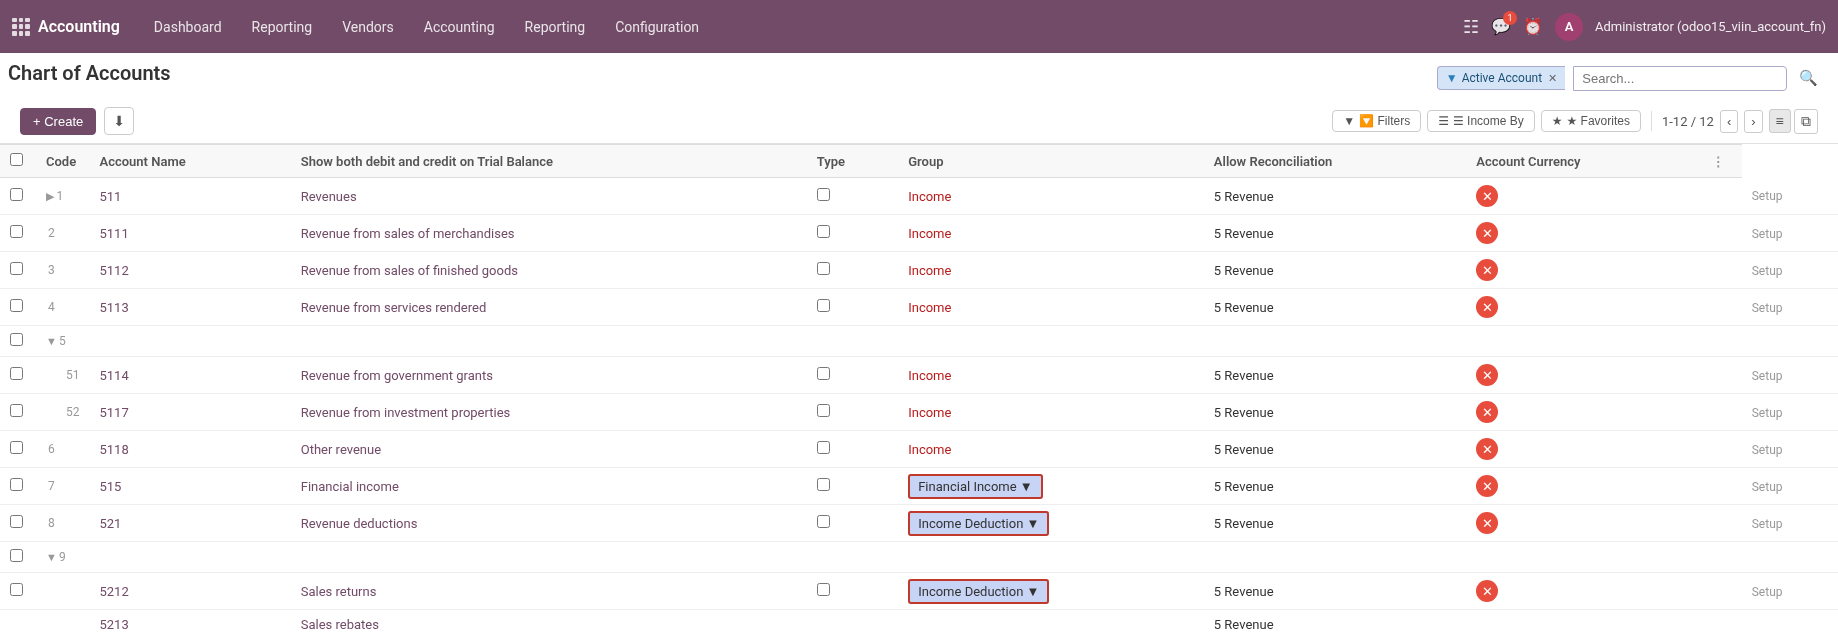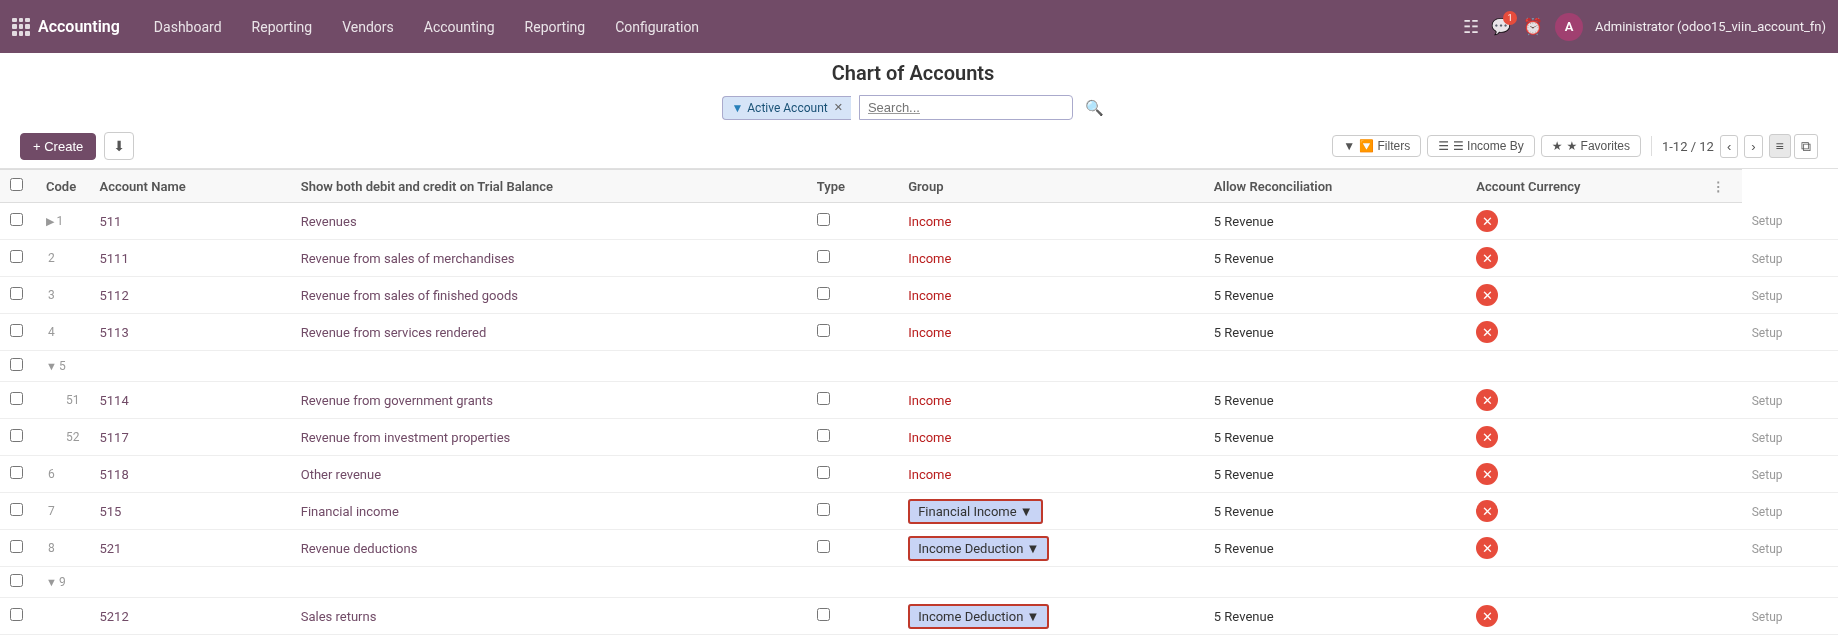--- a/index.html
+++ b/index.html
@@ -155,21 +155,20 @@
       margin-left: 2px;
     }
     .search-input {
       border: 1px solid #aac;
       border-radius: 0 4px 4px 0;
       padding: 4px 28px 4px 8px;
       font-size: 13px;
       min-width: 200px;
       outline: none;
       color: #999;
-      text-decoration: underline;
     }
     .search-icon-btn {
       margin-left: 4px;
       color: #666;
       cursor: pointer;
       font-size: 15px;
     }
     .filter-btn {
       padding: 3px 10px;
       border: 1px solid #ccc;
@@ -296,21 +295,20 @@
 
     .three-dots {
       color: #999;
       cursor: pointer;
     }
     .header-actions {
       display: flex;
       align-items: center;
       justify-content: space-between;
       padding: 8px 20px 4px 8px;
-      flex-direction: column;
     }
   </style>
 </head>
 <body>
 
 <nav class="topnav">
   <div class="topnav-logo">
     <div class="grid-icon">
       <span></span>
         <span></span>

